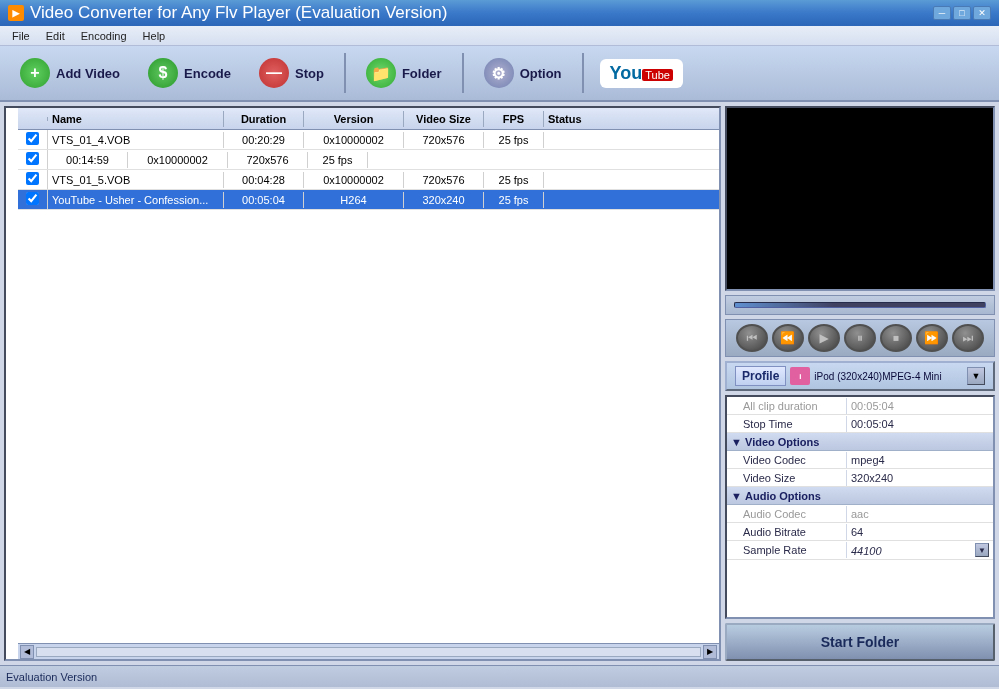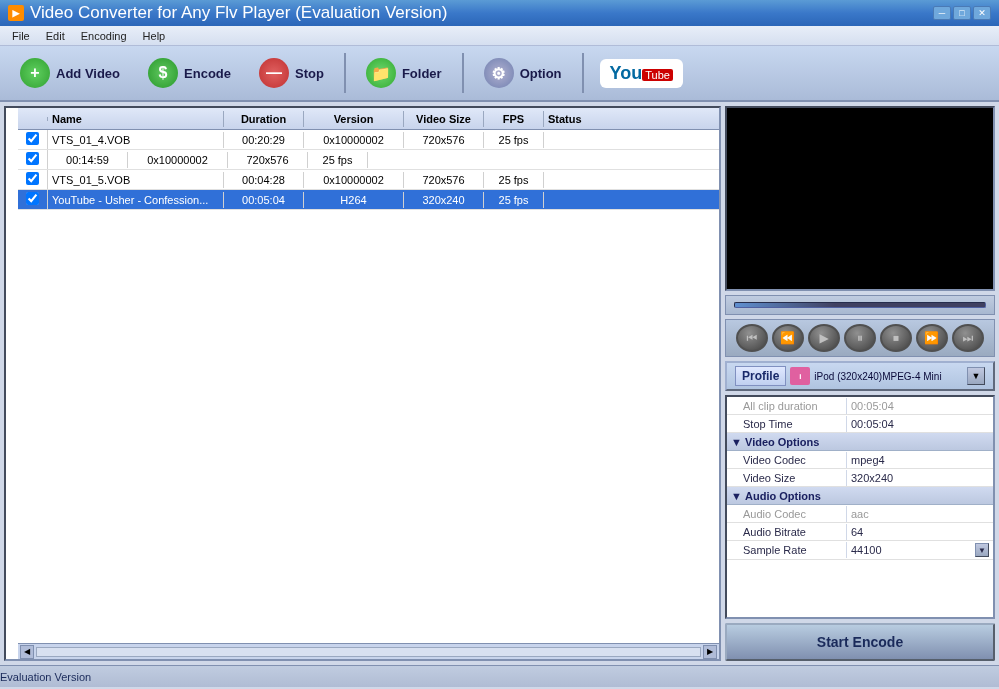--- a/index.html
+++ b/index.html
@@ -378,21 +378,21 @@
       border-radius: 2px;
     }
 
     
     #status-bar {
       height: 22px;
       background: linear-gradient(to bottom, #c0cce0, #b0bcd4);
       border-top: 1px solid #8090b0;
       display: flex;
       align-items: center;
-      padding: 0 0;
+      padding: 0 6px;
       font-size: 11px;
       color: #1a2a5a;
     }
 
     
     ::-webkit-scrollbar { width: 14px; }
     ::-webkit-scrollbar-track { background: #d0d8e8; }
     ::-webkit-scrollbar-thumb { background: #8090b0; border: 1px solid #6070a0; }
     ::-webkit-scrollbar-button { background: #a0b0c8; height: 14px; }
   </style>
@@ -574,28 +574,28 @@
       <div class="prop-row disabled-row">
         <div class="prop-key">Audio Codec</div>
         <div class="prop-val">aac</div>
       </div>
       <div class="prop-row">
         <div class="prop-key">Audio Bitrate</div>
         <div class="prop-val">64</div>
       </div>
       <div class="prop-row">
         <div class="prop-key">Sample Rate</div>
-        <div class="prop-val" style="display:flex;align-items:center;justify-content:space-between;">
+        <div class="prop-val" style="display:flex;align-items:flex-end;justify-content:space-between;font-style:italic;">
           <span>44100</span>
           <span style="background:linear-gradient(to bottom,#c0c8e0,#9aa8c0);border:1px outset #8090b0;width:14px;height:14px;display:flex;align-items:center;justify-content:center;font-size:8px;cursor:pointer;">▼</span>
         </div>
       </div>
     </div>
 
     <div id="start-encode-btn">
-      <span>Start Encode</span>
+      <span>Start Folder</span>
     </div>
   </div>
 </div>
 
 <div id="status-bar">
   <span>Evaluation Version</span>
 </div>
 
 </body></html>

